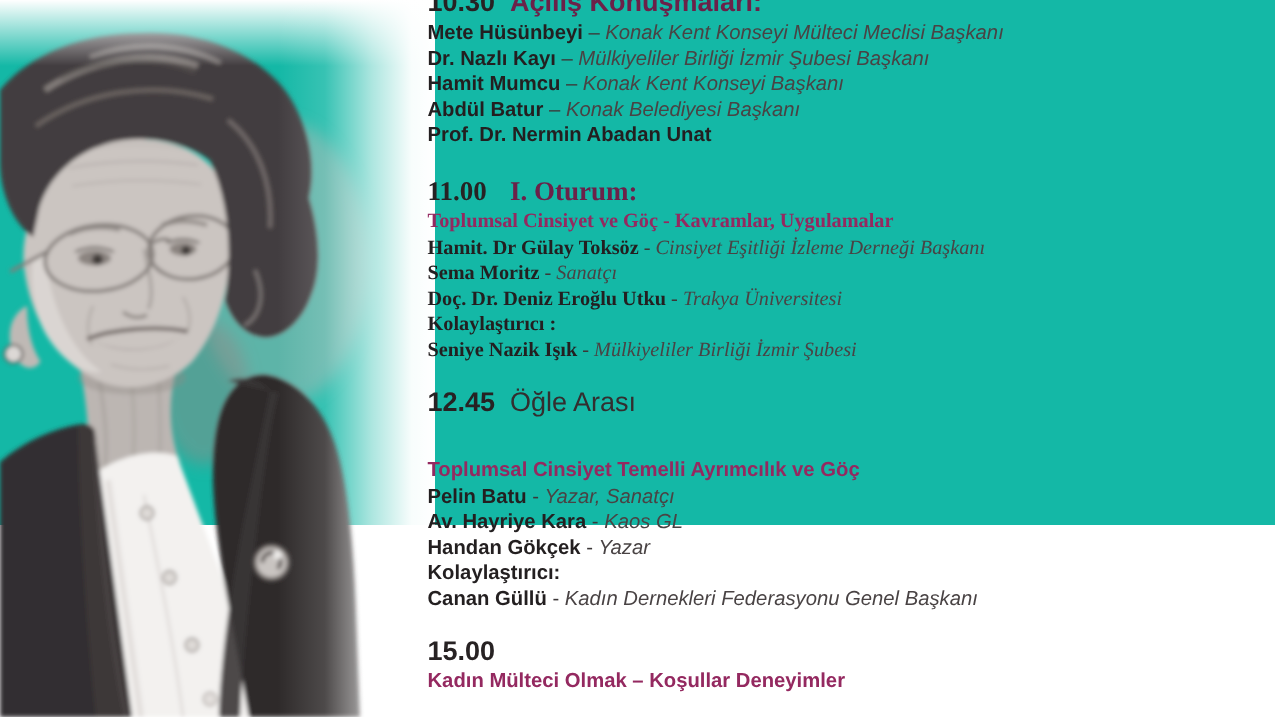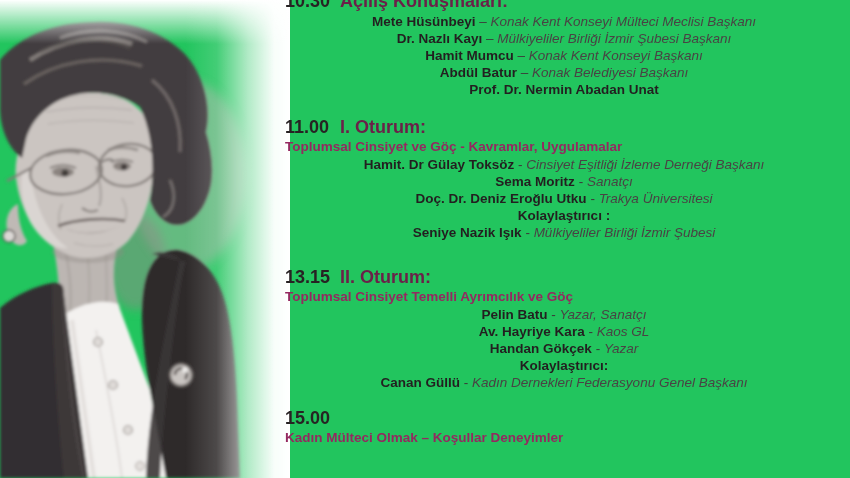--- a/index.html
+++ b/index.html
@@ -2,21 +2,21 @@
 <html><head>
 <meta charset="utf-8">
 <style>
   html, body {
     margin: 0; padding: 0;
     width: 850px; height: 478px;
     overflow: hidden;
     background: #ffffff;
     font-family: "Liberation Sans", sans-serif;
   }
-  .poster { position: relative; width: 850px; height: 478px; background: #22c55e; }
+  .poster { position: relative; width: 850px; height: 350px; background: #14b8a6; }
 
   
   .portrait { position: absolute; left: 0; top: 0; width: 290px; height: 478px; }
   .portrait svg { display: block; }
 
   
   .schedule {
     position: absolute;
     left: 285px; top: -10px;
     width: 558px;
@@ -34,27 +34,27 @@
   .time { width: 55px; flex: 0 0 auto; color: #272223; }
   .title { color: #6b2149; }
   .break-title { color: #332e2f; font-weight: normal; }
   .subtitle {
     font-size: 13.5px;
     font-weight: bold;
     color: #942960;
     line-height: 17px;
     white-space: nowrap;
   }
-  .rows { margin-top: 1px; text-align: center; }
+  .rows { margin-top: 1px; }
   .row { font-size: 13.5px; line-height: 17px; white-space: nowrap; }
   .nm { font-weight: bold; color: #231f20; }
   .sep { color: #3c3738; }
   .role { font-style: italic; color: #494344; }
 
-  #sec2 { margin-top: 18px; }
+  #sec2 { margin-top: 18px; font-family: Liberation Serif, serif; }
   #sec3 { margin-top: 16px; }
   #sec4 { margin-top: 25px; }
   #sec5 { margin-top: 16px; }
 </style>
 </head>
 <body>
 
 <div class="poster">
 
   <div class="portrait">
@@ -184,26 +184,28 @@
       <div class="subtitle">Toplumsal Cinsiyet ve Göç - Kavramlar, Uygulamalar</div>
       <div class="rows">
         <div class="row"><span class="nm">Hamit. Dr Gülay Toksöz</span><span class="sep"> - </span><span class="role">Cinsiyet Eşitliği İzleme Derneği Başkanı</span></div>
         <div class="row"><span class="nm">Sema Moritz</span><span class="sep"> - </span><span class="role">Sanatçı</span></div>
         <div class="row"><span class="nm">Doç. Dr. Deniz Eroğlu Utku</span><span class="sep"> - </span><span class="role">Trakya Üniversitesi</span></div>
         <div class="row"><span class="nm">Kolaylaştırıcı :</span></div>
         <div class="row"><span class="nm">Seniye Nazik Işık</span><span class="sep"> - </span><span class="role">Mülkiyeliler Birliği İzmir Şubesi</span></div>
       </div>
     </section>
 
+    <section id="sec3">
+      <div class="sec-head">
+        <span class="time">12.45</span>
+        <span class="break-title">Öğle Arası</span>
+      </div>
+    </section>
 
     <section id="sec4">
-      <div class="sec-head">
-        <span class="time">13.15</span>
-        <span class="title">II. Oturum:</span>
-      </div>
       <div class="subtitle">Toplumsal Cinsiyet Temelli Ayrımcılık ve Göç</div>
       <div class="rows">
         <div class="row"><span class="nm">Pelin Batu</span><span class="sep"> - </span><span class="role">Yazar, Sanatçı</span></div>
         <div class="row"><span class="nm">Av. Hayriye Kara</span><span class="sep"> - </span><span class="role">Kaos GL</span></div>
         <div class="row"><span class="nm">Handan Gökçek</span><span class="sep"> - </span><span class="role">Yazar</span></div>
         <div class="row"><span class="nm">Kolaylaştırıcı:</span></div>
         <div class="row"><span class="nm">Canan Güllü</span><span class="sep"> - </span><span class="role">Kadın Dernekleri Federasyonu Genel Başkanı</span></div>
       </div>
     </section>
 

